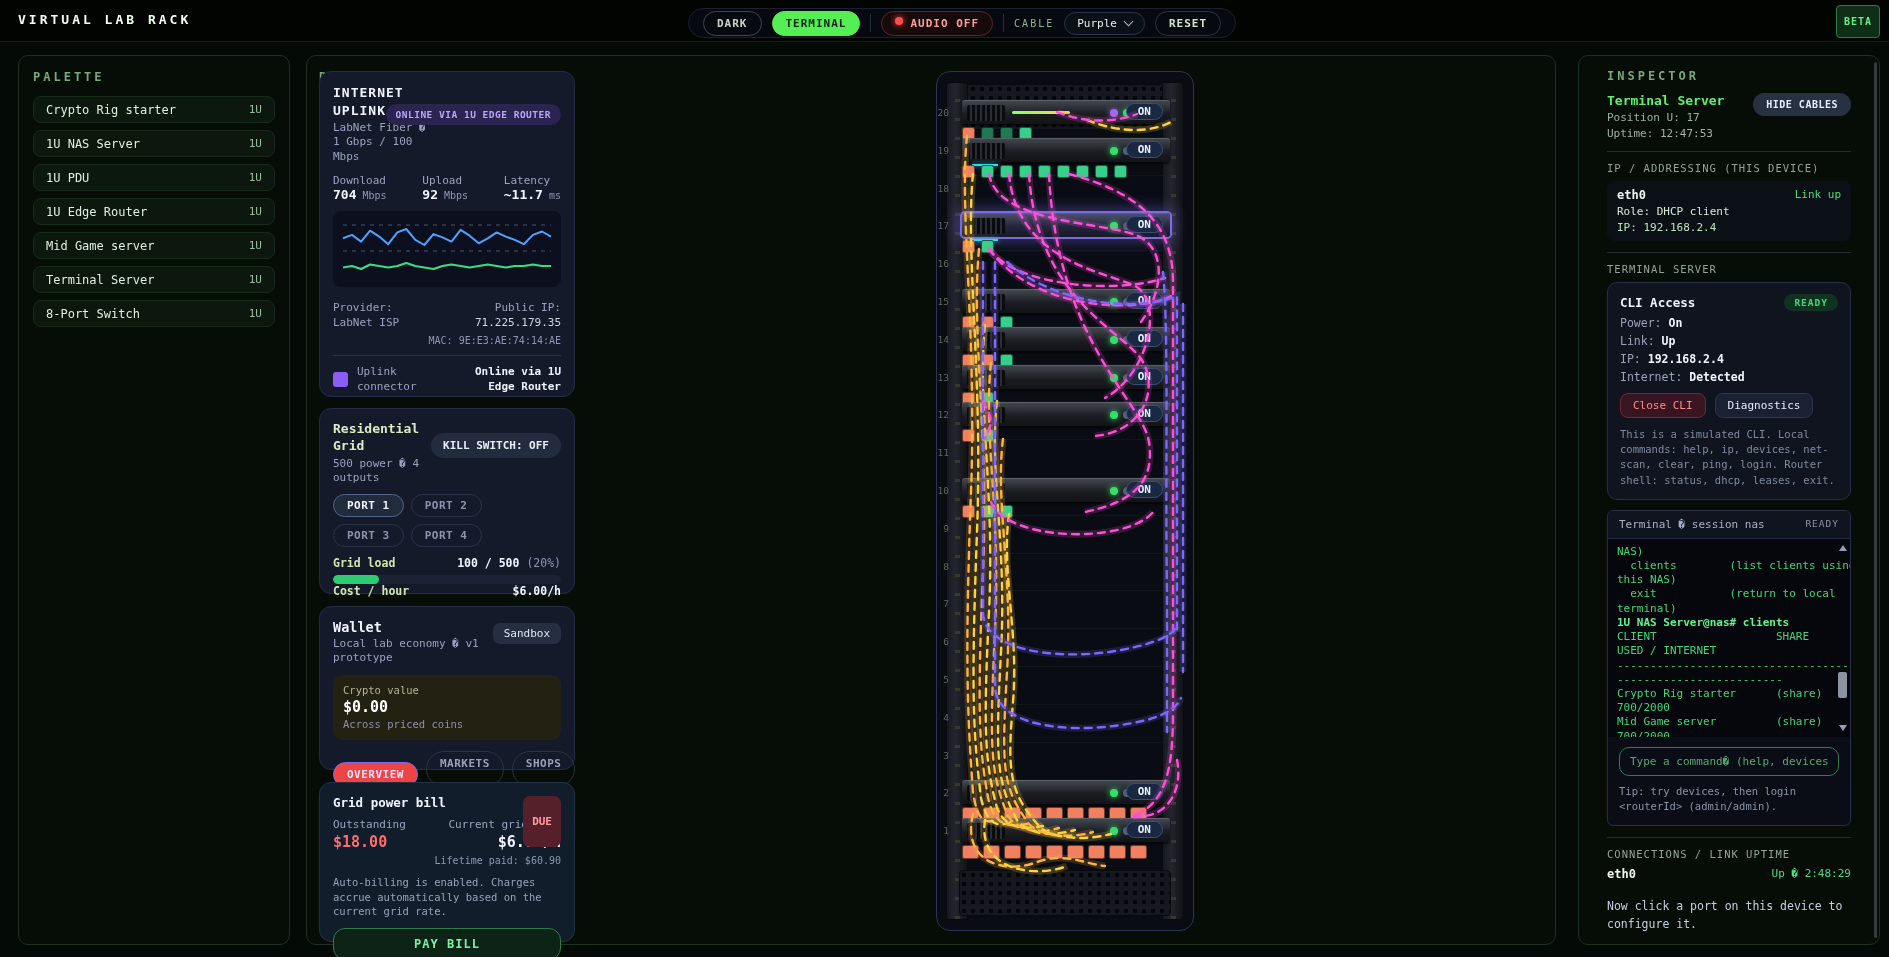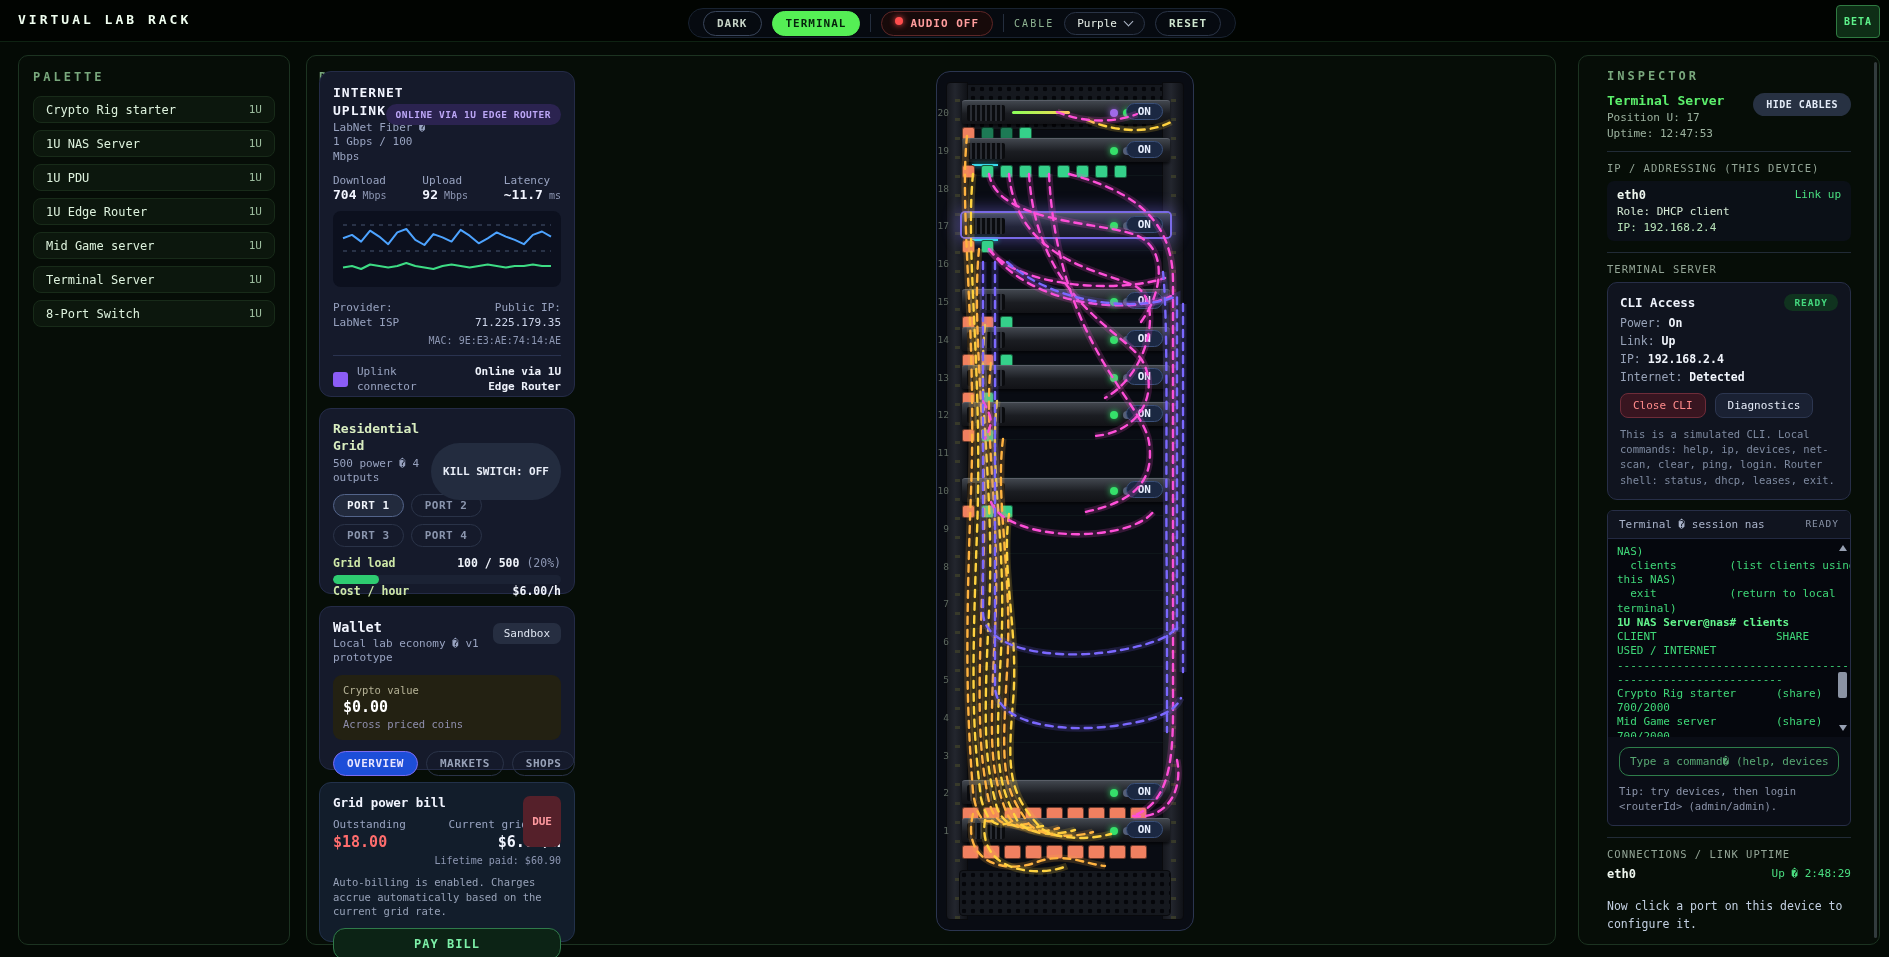--- a/index.html
+++ b/index.html
@@ -69,22 +69,22 @@
   .mac { text-align:right; font-size:10px; color:#8c96b2; margin-top:4px; }
   .conn-row { display:flex; align-items:center; gap:9px; margin-top:2px; }
   .swatch { width:15px; height:15px; border-radius:3px; background:#8b5cf6; flex:none; }
   .conn-lab { font-size:11px; color:#98a3c0; line-height:1.3; }
   .conn-val { margin-left:auto; font-size:11px; font-weight:bold; color:#eef2fb; text-align:right; width:108px; line-height:1.35; }
 
   
   #card-grid { top:352px; height:186px; }
   .grid-title { font-size:13px; font-weight:bold; color:#d8edc0; width:110px; line-height:1.3; }
   .grid-sub { font-size:11px; color:#98a3c0; width:120px; line-height:1.3; margin-top:2px; }
-  .kill { position:absolute; right:13px; top:34px; background:#232c3f; color:#e9eef8; font-size:11px;
-    font-weight:bold; border-radius:999px; padding:22px 12px; }
+  .kill { position:absolute; right:13px; top:24px; background:#232c3f; color:#e9eef8; font-size:11px;
+    font-weight:bold; border-radius:999px; padding:6px 12px; }
   .portchips { display:flex; flex-wrap:wrap; gap:7px; margin-top:9px; width:180px; }
   .chip { font-size:11px; font-weight:bold; letter-spacing:.5px; border-radius:999px; padding:4px 13px; }
   .chip.active { background:#222a3d; border:1px solid #53648a; color:#f0f4fb; }
   .chip.idle { background:transparent; border:1px solid #2a3348; color:#8b96ae; }
   .row-between { display:flex; justify-content:space-between; align-items:baseline; }
   .lab-green { font-size:11.5px; font-weight:bold; color:#cfe8a8; }
   .val-w { font-size:11.5px; font-weight:bold; color:#f0f4fb; }
   .val-dim { color:#8c96b2; font-weight:normal; }
   .bar { margin-top:5px; height:9px; border-radius:5px; background:#1b2234; overflow:hidden; }
   .bar-fill { height:100%; background:#2ecc71; border-radius:5px; }
@@ -99,21 +99,21 @@
   .wal-boxes { display:flex; gap:9px; margin-top:9px; }
   .wal-box { flex:1; border-radius:9px; padding:9px 10px; }
   .wal-fiat { background:#201e3c; }
   .wal-crypto { background:#232112; }
   .wb-l { font-size:10.5px; color:#a8a7c6; }
   .wal-crypto .wb-l { color:#b5b296; }
   .wb-v { font-size:15px; font-weight:bold; color:#ffffff; margin-top:2px; }
   .wb-c { font-size:10.5px; color:#8f8fae; margin-top:2px; line-height:1.25; }
   .wal-tabs { display:flex; gap:8px; margin-top:11px; }
   .wtab { font-size:11px; font-weight:bold; letter-spacing:.5px; border-radius:999px; padding:5px 13px; }
-  .wtab.active { border:1.5px solid #7b6cf0; color:#eae6ff; background:#1d4ed8; }
+  .wtab.active { border:1.5px solid #7b6cf0; color:#eae6ff; background:#ef4444;margin-top:11px; }
   .wtab.idle { border:1px solid #2a3348; color:#98a2b8; }
 
   
   #card-bill { top:726px; height:160px; background:#121d2b; border-color:#22314a; }
   .bill-title { font-size:12.5px; font-weight:bold; color:#f2f5ff; }
   .due { position:absolute; right:13px; top:13px; background:#55202a; color:#ff9aa0; font-size:11px;
     font-weight:bold; border-radius:7px; padding:19px 9px; }
   .bill-grid { display:flex; justify-content:space-between; margin-top:8px; }
   .bill-l1 { font-size:11px; color:#98a3c0; }
   .bill-out { font-size:15px; font-weight:bold; color:#ff6d6d; margin-top:2px; }

